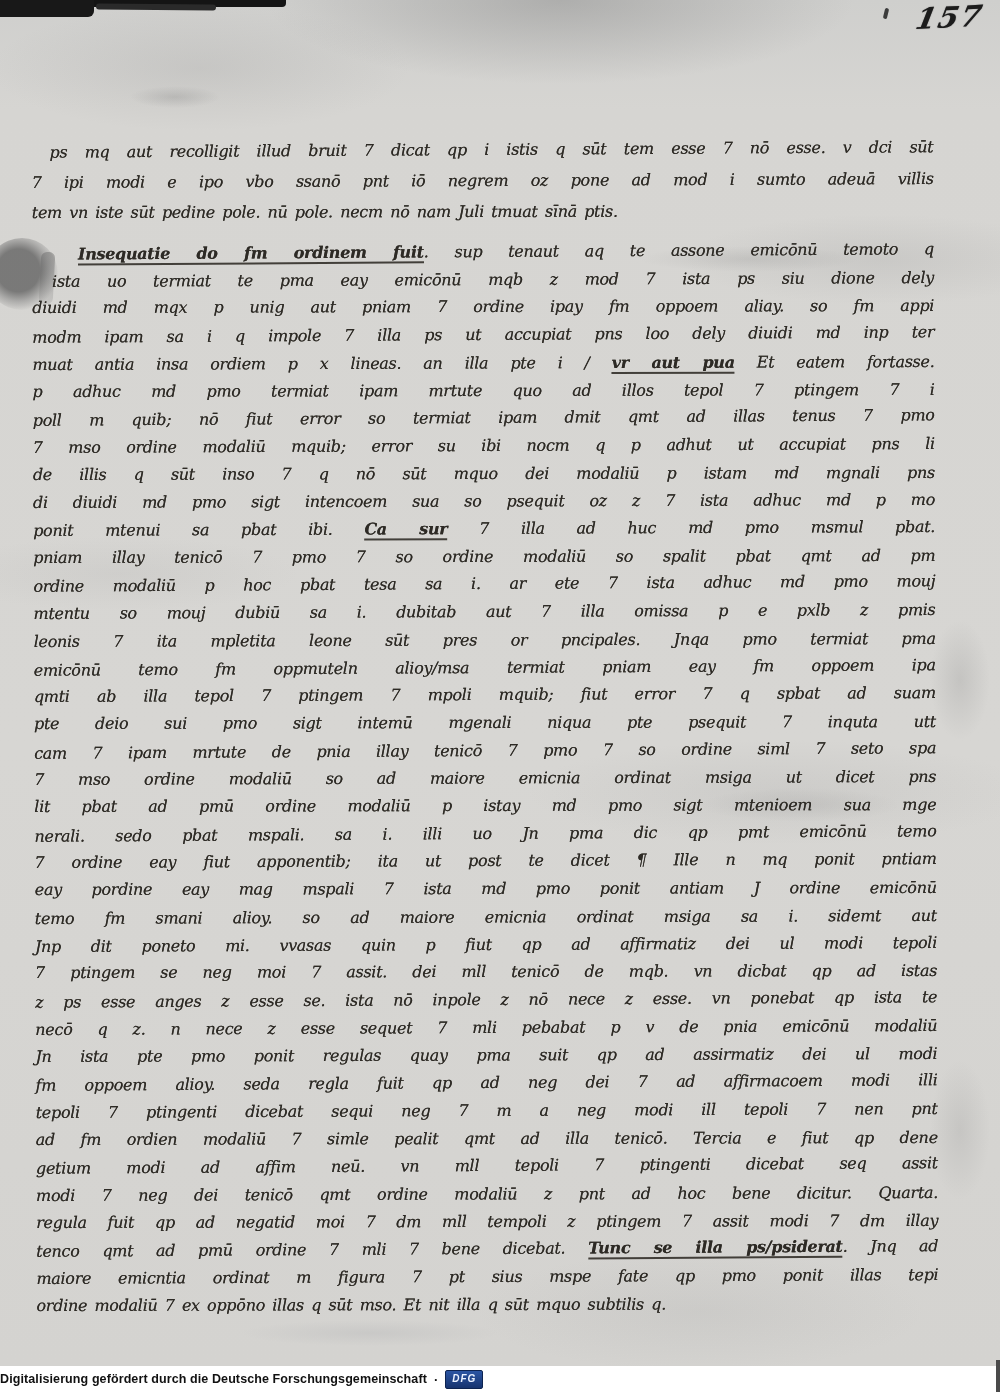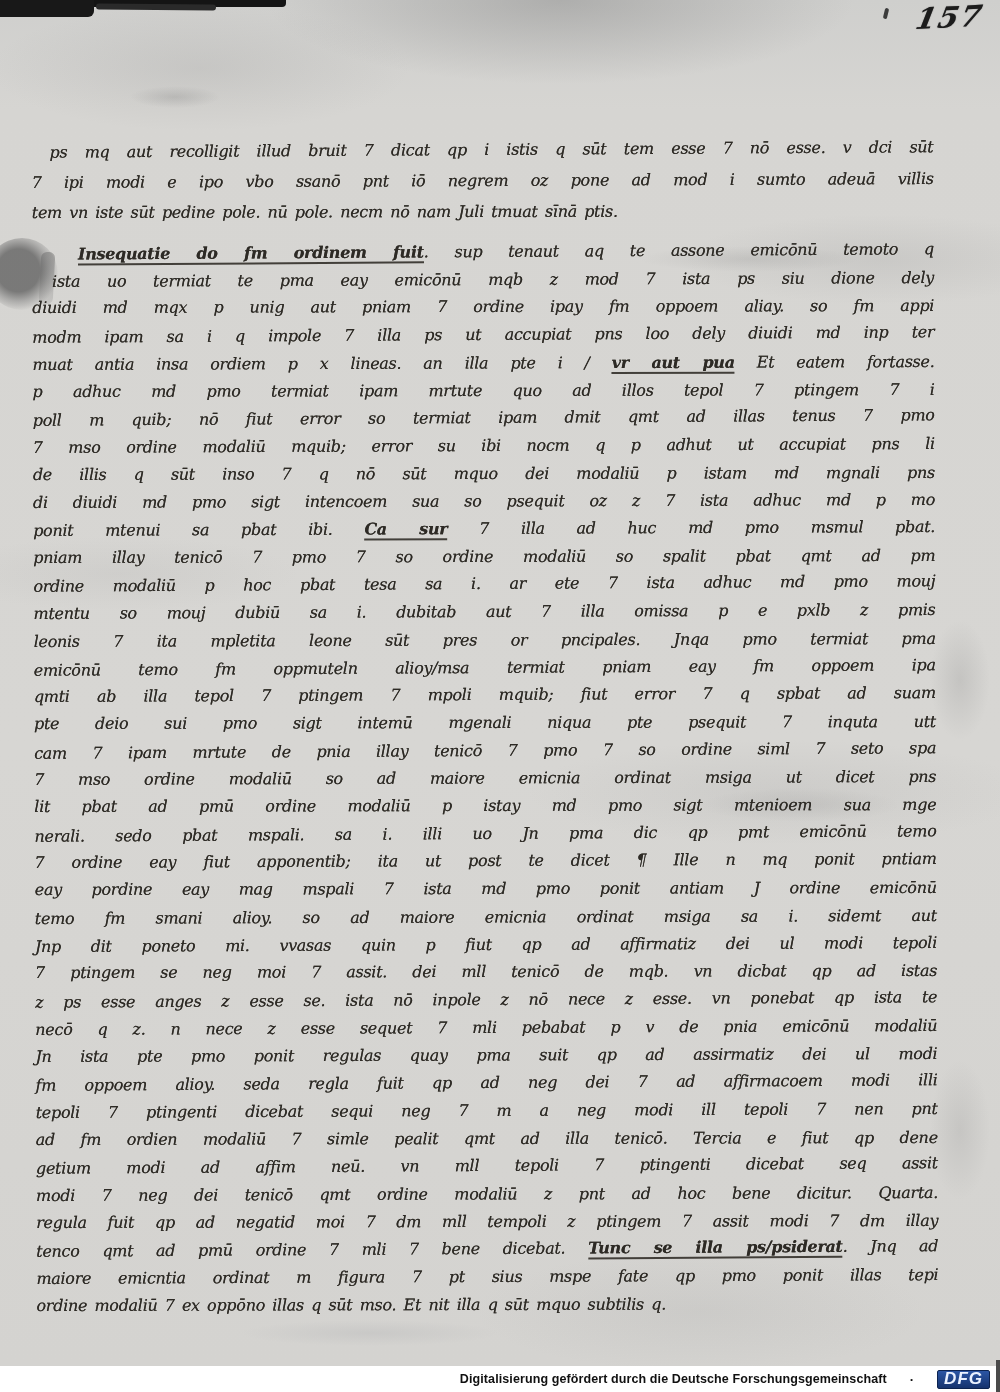--- a/index.html
+++ b/index.html
@@ -41,27 +41,27 @@
   .para.p1 .line{line-height:31px;}
   .para.p2 .line{line-height:27.7px;}
   .para.p2{margin-top:11px;}
   .line{text-align:justify;text-align-last:justify;white-space:normal;}
   .line.short{text-align-last:left;}
   .line:nth-child(3n){transform:rotate(.12deg);}
   .line:nth-child(3n+1){transform:rotate(-.1deg);}
   .line:nth-child(5n){transform:translateY(.5px) rotate(.06deg);}
   .u-span{border-bottom:2px solid rgba(40,37,31,.85);font-weight:bold;}
   .credit-bar{position:absolute;left:0;top:1366px;width:1000px;height:26px;background:#ffffff;
-              display:flex;align-items:center;justify-content:flex-end;gap:23px;
+              display:flex;align-items:center;gap:7px;
               padding-right:10px;box-sizing:border-box;
               font-family:"Liberation Sans",sans-serif;}
   .credit-text{font-size:12.5px;font-weight:bold;color:#111;letter-spacing:.1px;}
   .credit-sep{font-size:13px;font-weight:bold;color:#111;}
   .dfg-logo{display:inline-block;background:linear-gradient(180deg,#2b55a4 0%,#16336e 100%);
-            color:#eaf1ff;font-style:italic;font-weight:bold;font-size:17px;
+            color:#eaf1ff;font-style:italic;font-weight:bold;font-size:10px;
             padding:1px 6px 2px 6px;border:1px solid #0d2350;border-radius:2px;
             letter-spacing:1px;line-height:14px;}
   .edge-right{position:absolute;left:996px;top:1360px;width:4px;height:32px;background:#4a4a4a;}
   .smudge{position:absolute;border-radius:50%;}
   .sm1{left:130px;top:86px;width:90px;height:22px;
        background:radial-gradient(closest-side,rgba(120,120,120,.25),rgba(120,120,120,0));}
   .sm2{left:640px;top:246px;width:220px;height:26px;
        background:radial-gradient(closest-side,rgba(125,125,125,.18),rgba(125,125,125,0));}
   .sm3{left:930px;top:620px;width:60px;height:120px;
        background:radial-gradient(closest-side,rgba(130,130,130,.22),rgba(130,130,130,0));}

